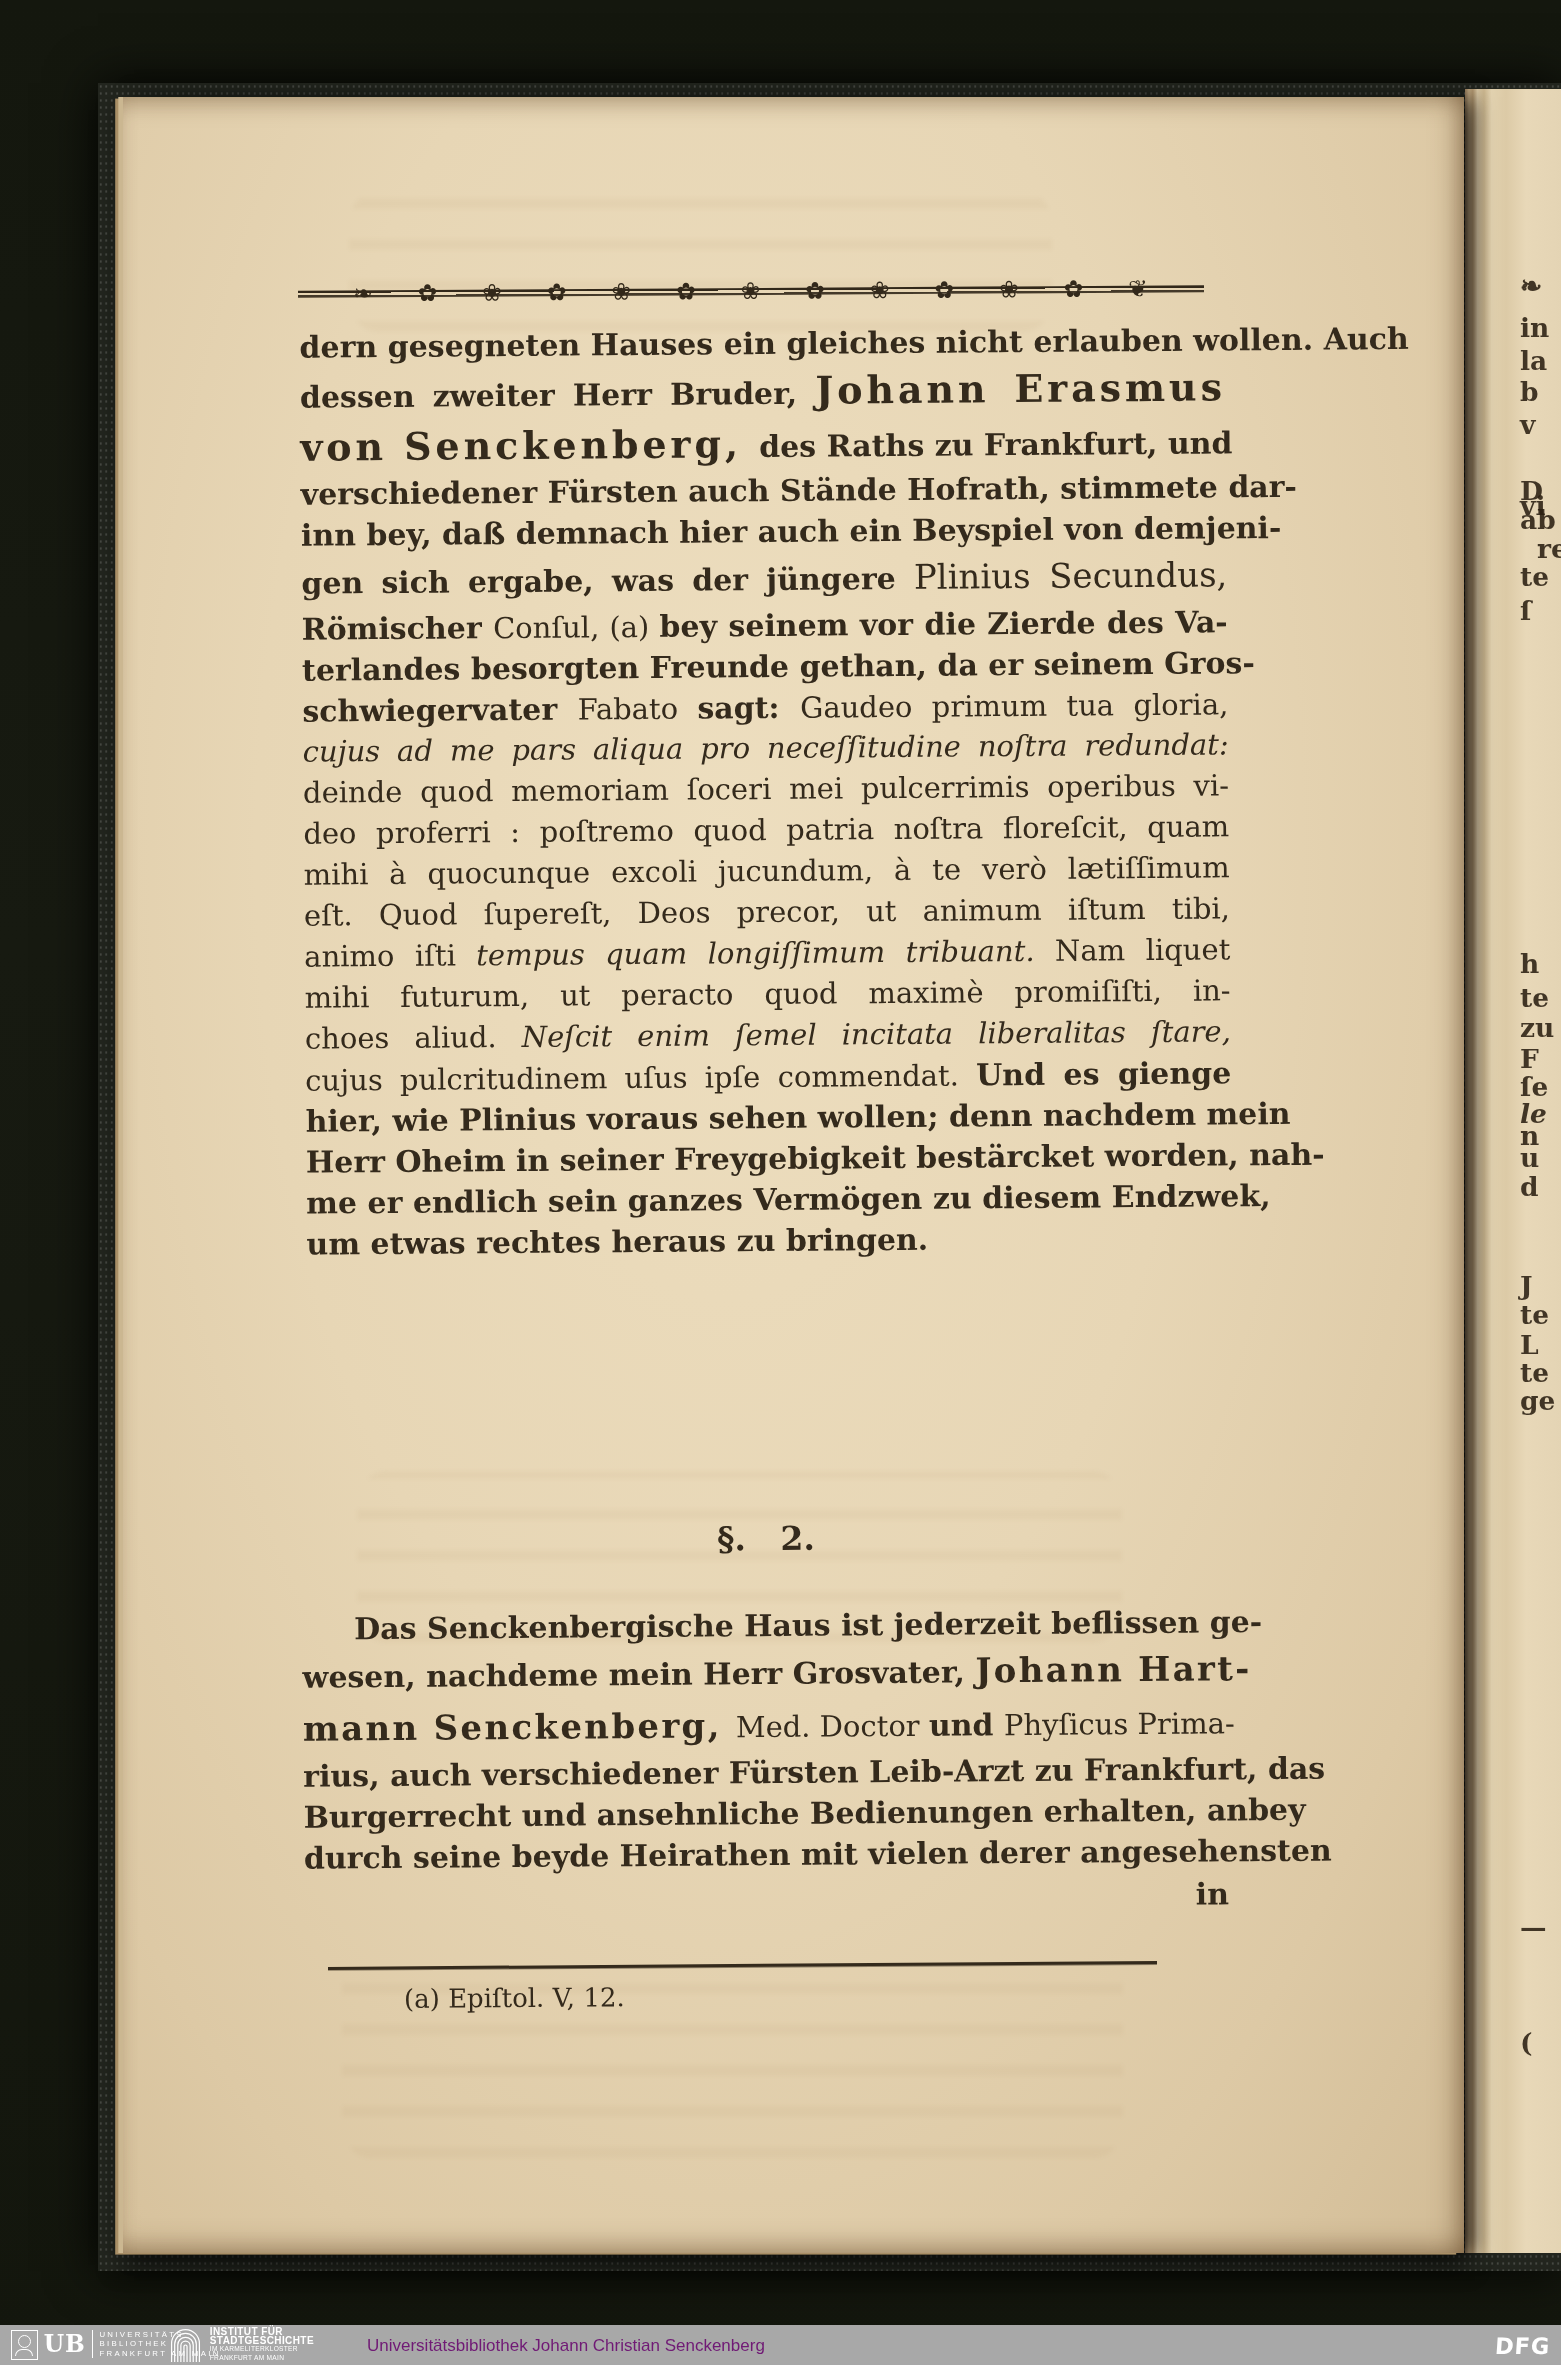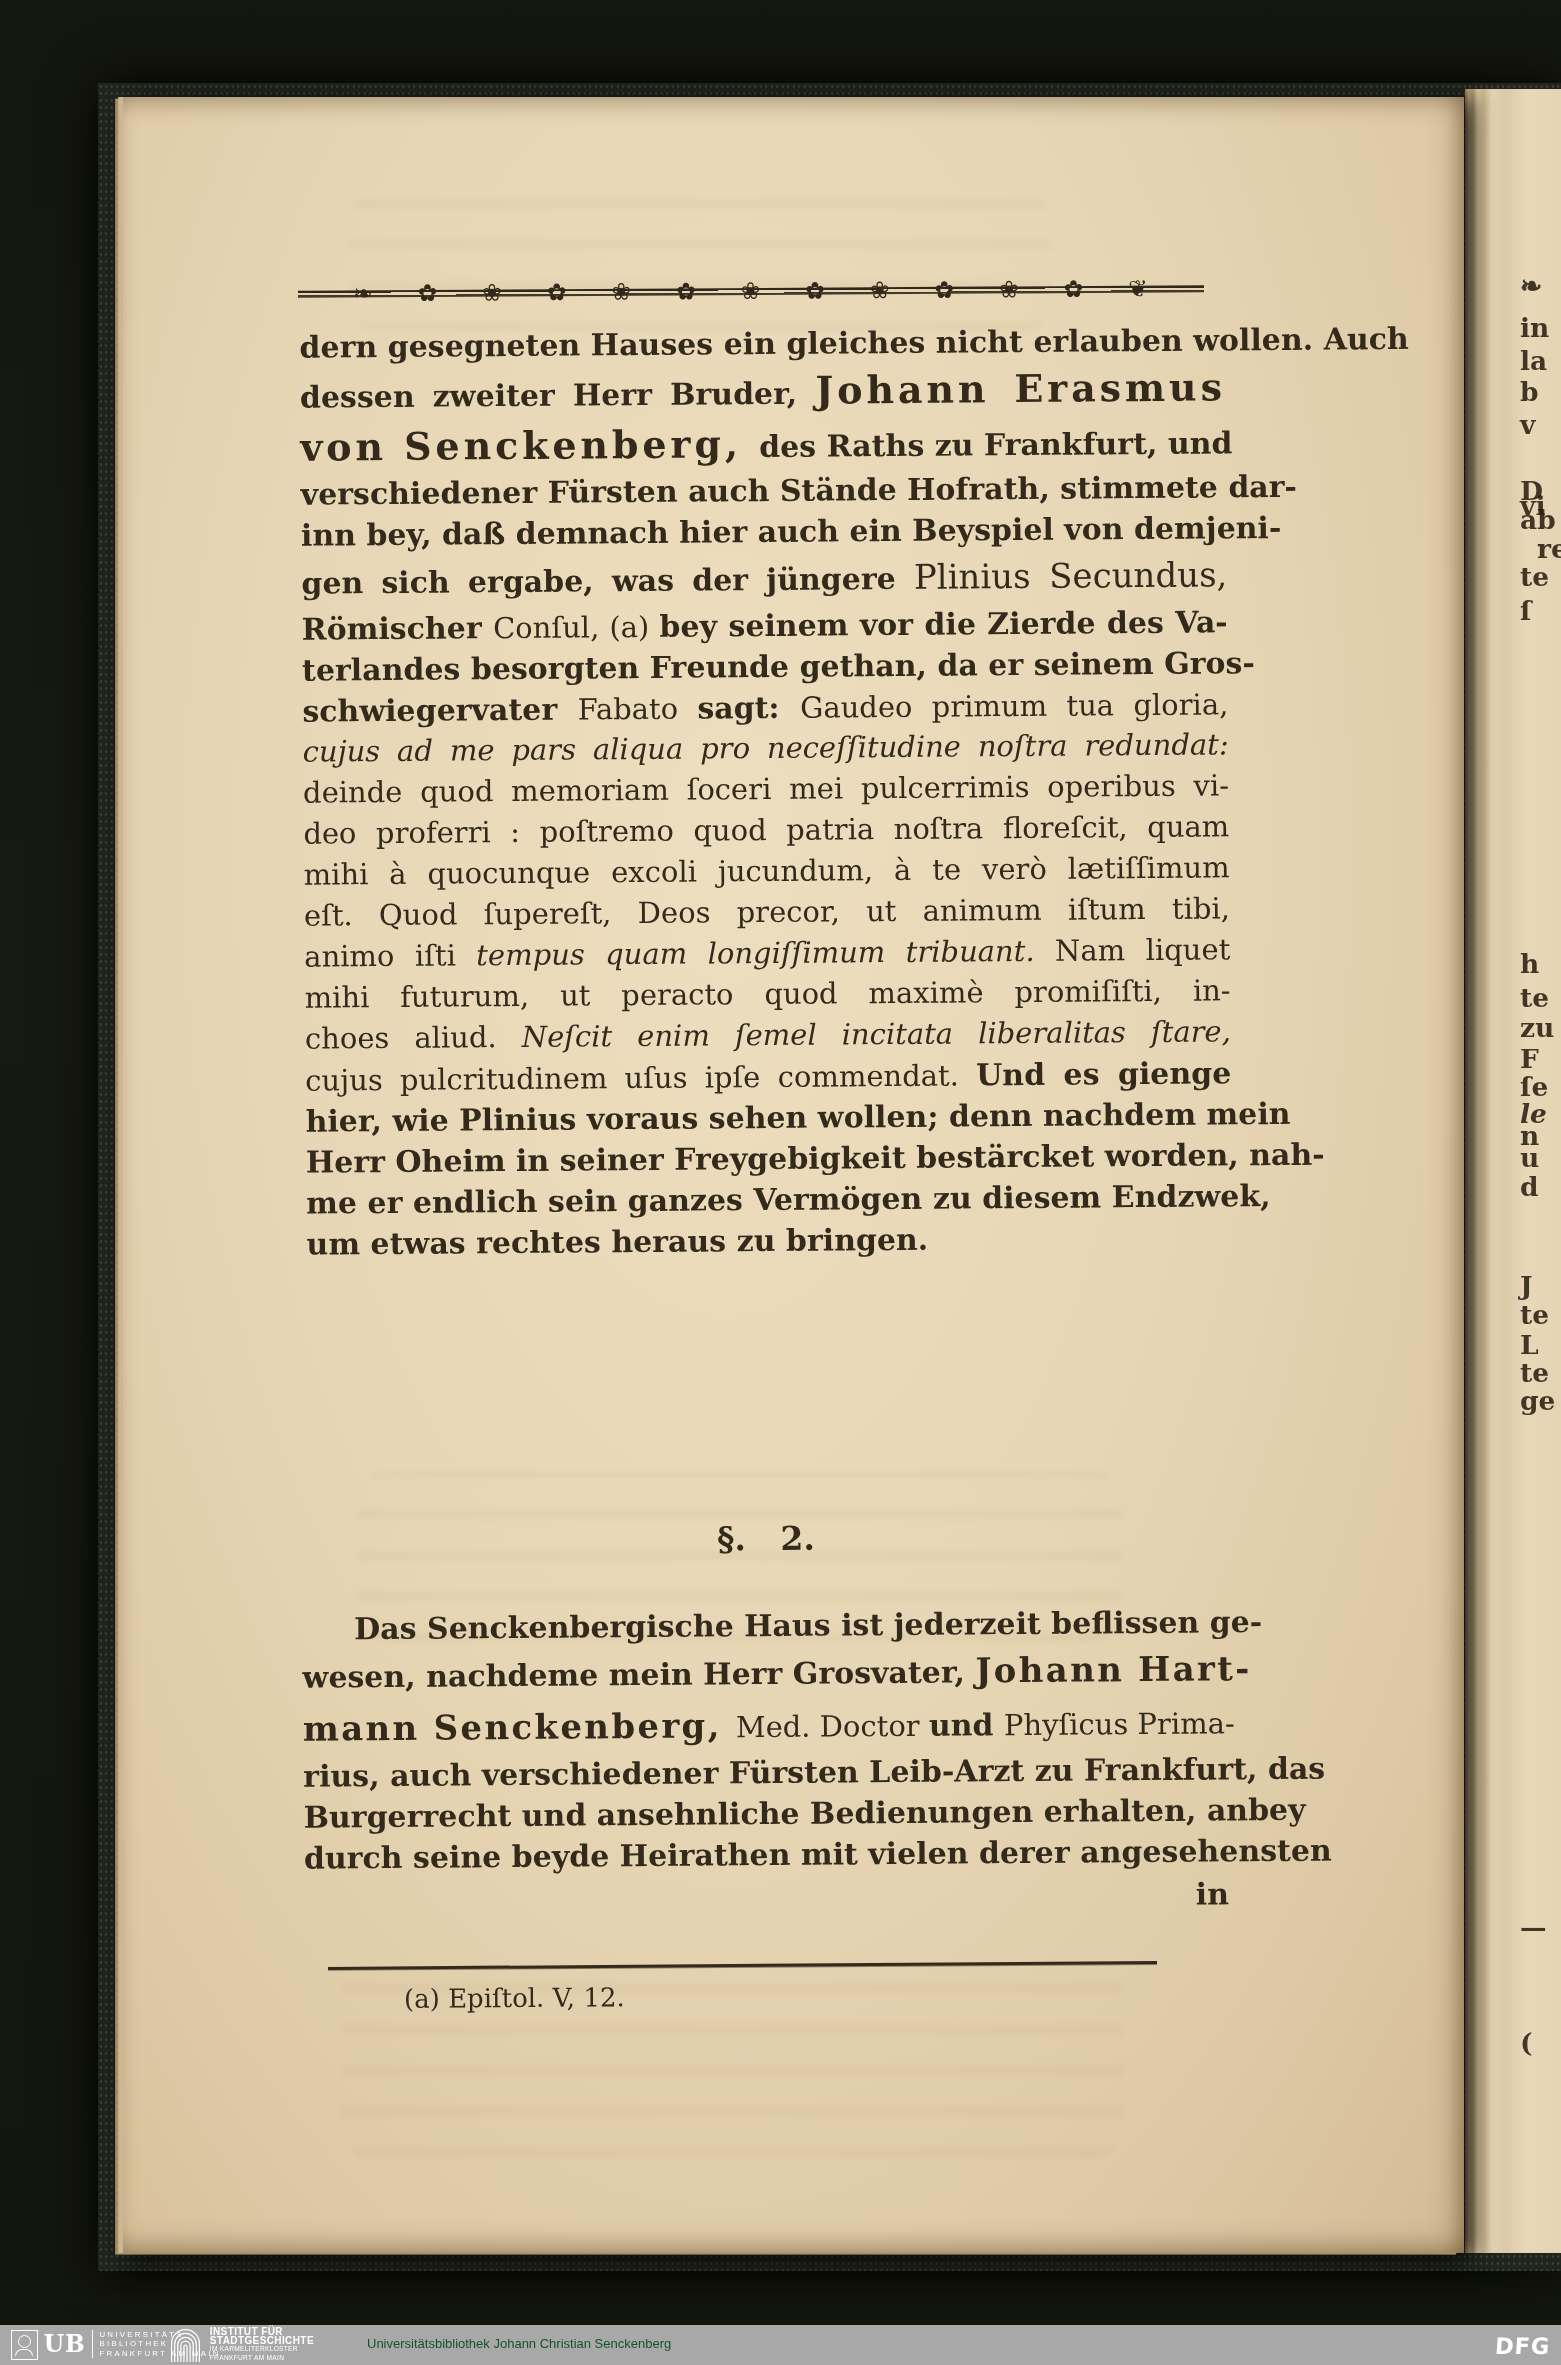--- a/index.html
+++ b/index.html
@@ -76,21 +76,21 @@
   .ub-emblem .shoulders{position:absolute;left:3.1px;bottom:2.3px;width:15.6px;height:6.2px;
     border:1.6px solid #fff;border-bottom:none;border-radius:7.8px 7.8px 0 0;}
   .ub-abbr{font-family:"DejaVu Serif",serif;font-size:23.4px;font-weight:700;letter-spacing:0.8px;}
   .ub-div{width:1.6px;height:28px;background:#fff;}
   .ub-text{font-size:7.8px;letter-spacing:2.3px;line-height:9.4px;white-space:nowrap;}
   .isg{position:absolute;left:169px;top:3.1px;display:flex;align-items:center;gap:7.8px;}
   .isg-icon{display:block;}
   .isg-text{line-height:8.6px;white-space:nowrap;}
   .isg-text .b{font-size:10px;font-weight:700;letter-spacing:0.4px;}
   .isg-text .s{font-size:6.6px;letter-spacing:0.3px;}
-  .libname{position:absolute;left:367px;top:11px;font-size:13px;color:#14532d;}
+  .libname{position:absolute;left:367px;top:11px;font-size:17px;color:#701a75;}
   .dfg{position:absolute;right:11px;top:7.8px;font-family:"DejaVu Sans",sans-serif;
     font-size:22.6px;font-weight:800;letter-spacing:0.8px;transform:skewX(-4deg);}
 </style>
 </head>
 <body>
 
 <div id="stage">
 
   <div class="book-cover"></div>
 

